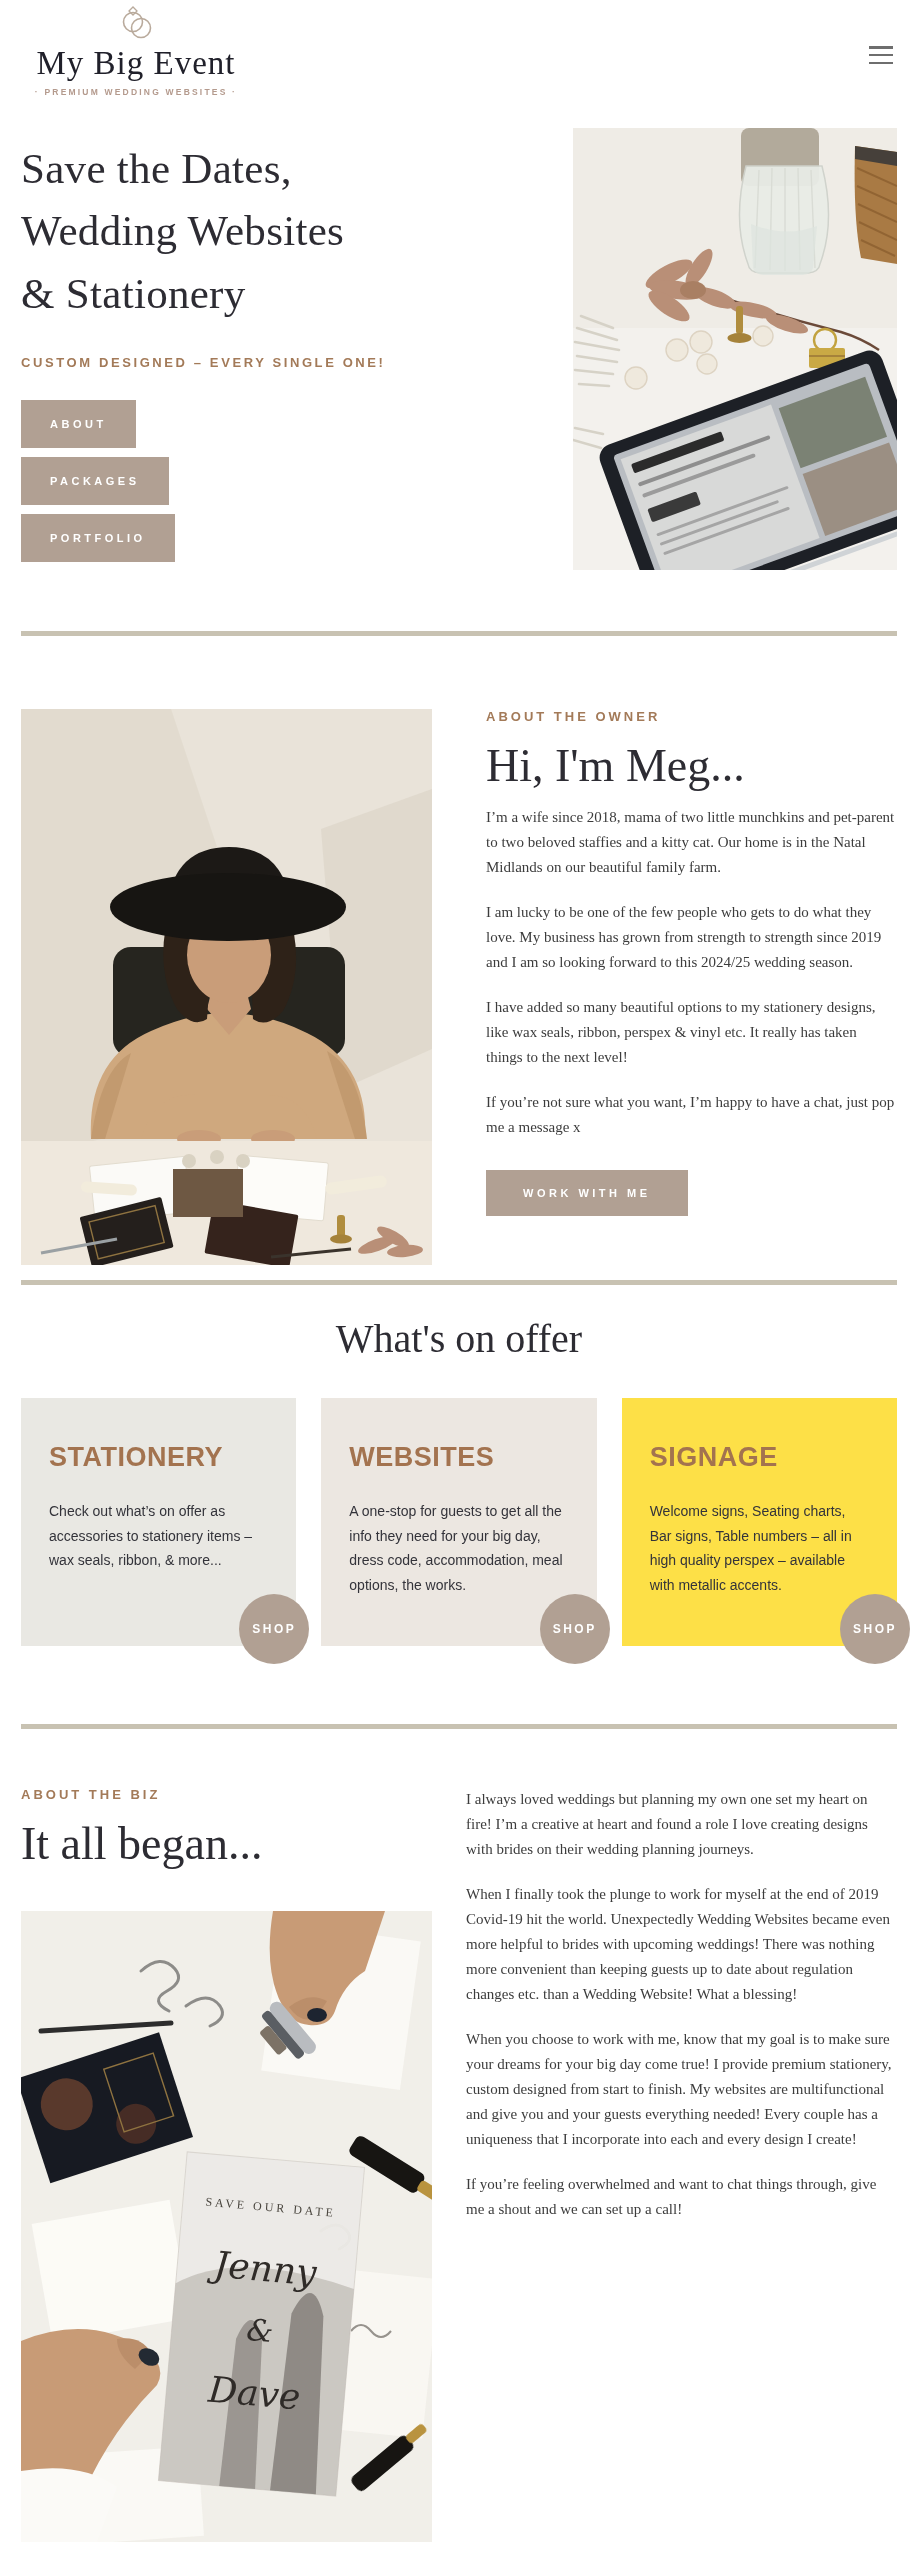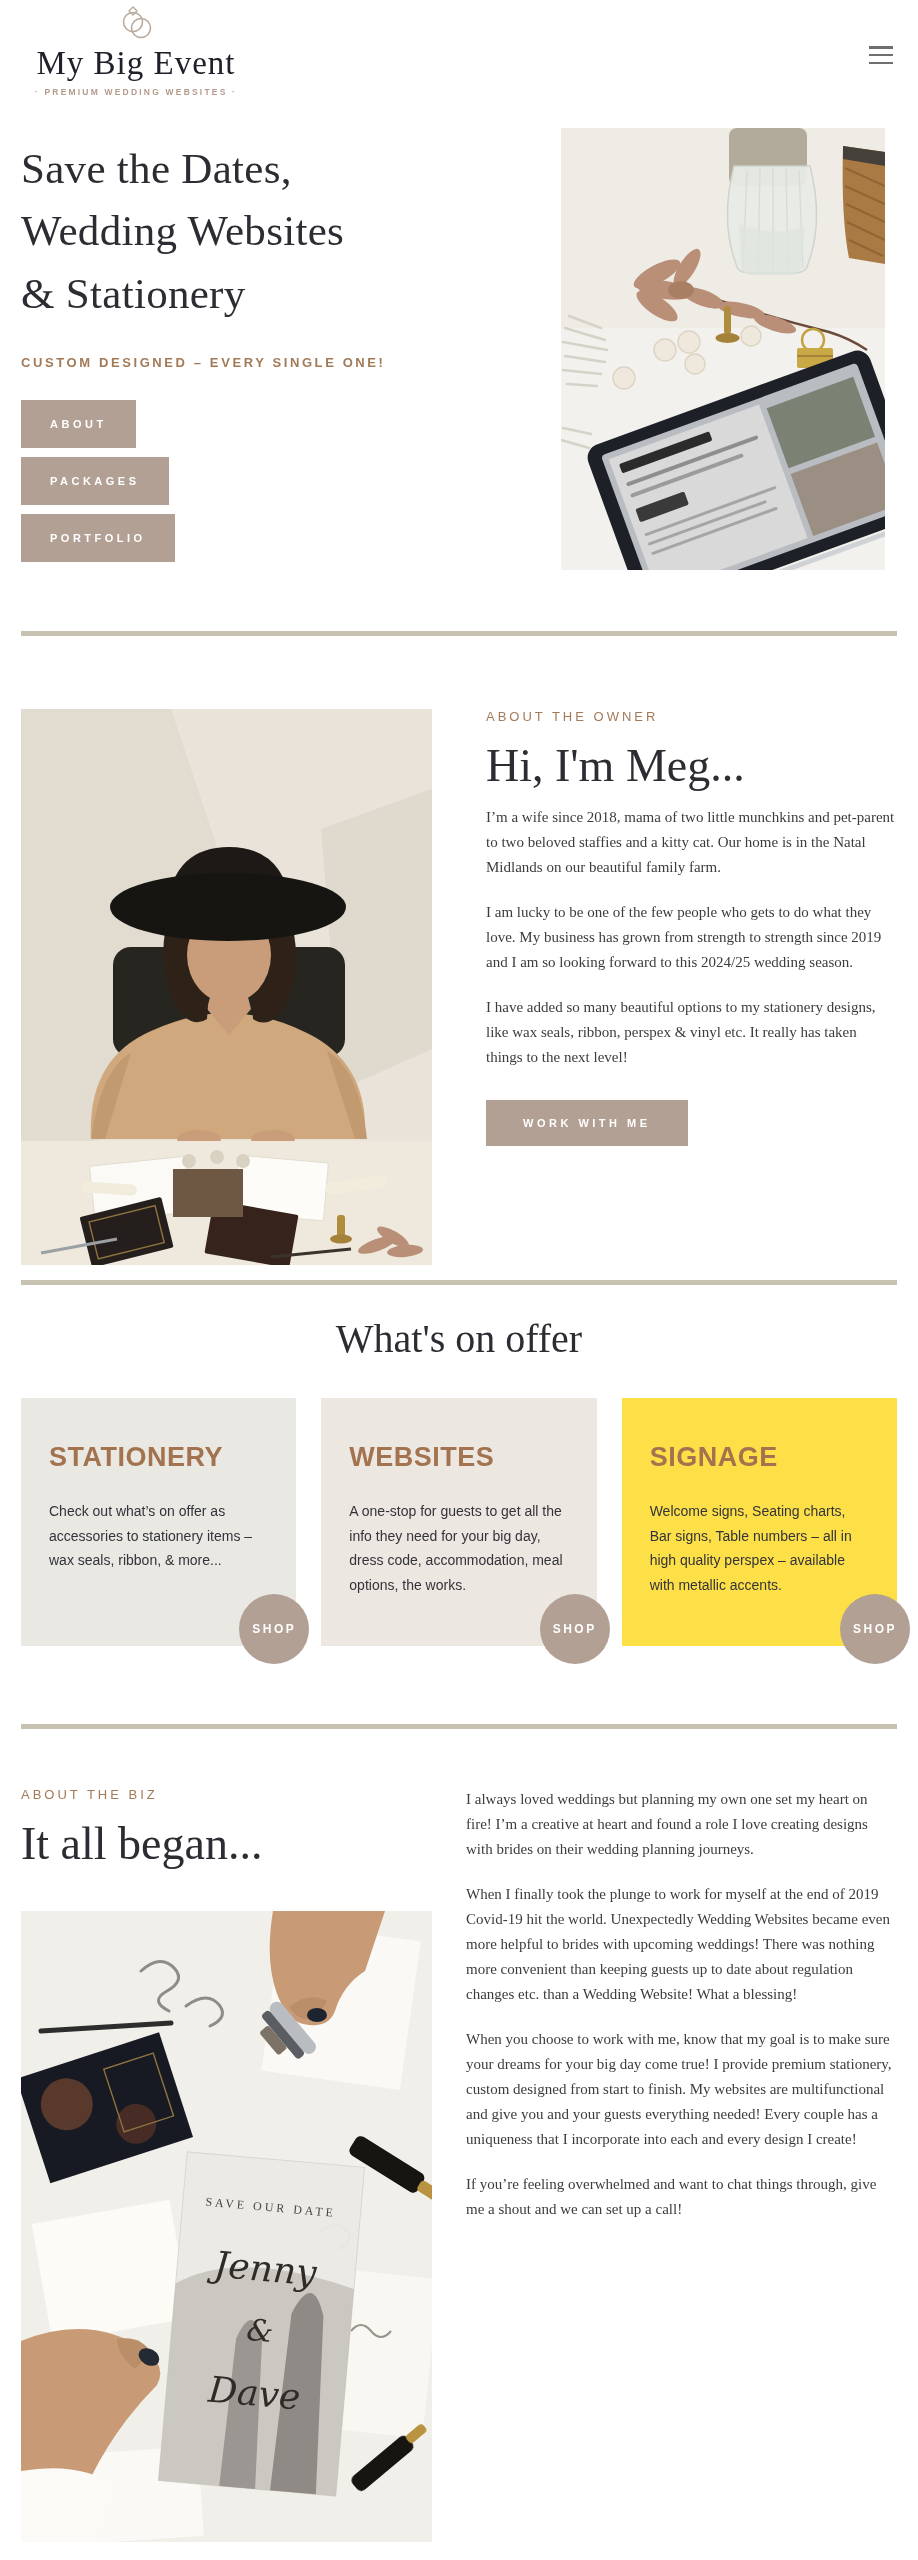--- a/index.html
+++ b/index.html
@@ -23,21 +23,21 @@
     margin-top:6px; font-size:8.5px; letter-spacing:2.2px;
     color:#b49a8d; font-weight:bold;
   }
   .menu-btn {
     position:absolute; right:4px; top:46px; width:24px; height:18px;
     display:flex; flex-direction:column; justify-content:space-between; cursor:pointer;
   }
   .menu-btn span { display:block; height:2.5px; background:#6e6e6e; }
 
   
-  .hero { display:flex; justify-content:flex-start; margin-top:16px; }
+  .hero { display:flex; justify-content:space-between; margin-top:16px; }
   .hero-left { width:540px; padding-top:10px; }
   h1.hero-title {
     font-family:"Liberation Serif", serif; font-weight:400;
     font-size:43px; line-height:1.45; color:#2d2c33; letter-spacing:0.3px;
   }
   .hero-sub {
     margin-top:30px; font-size:13px; font-weight:bold;
     letter-spacing:2.6px; color:#a37a58;
   }
   .hero-btns { margin-top:30px; }
@@ -55,21 +55,21 @@
   
   .divider { height:5px; background:#c8c2b2; }
   .divider.d1 { margin-top:60px; }
   .divider.d2 { margin-top:15px; }
   .divider.d3 { margin-top:78px; }
 
   
   .owner { display:grid; grid-template-columns:411px 1fr; gap:54px; margin-top:73px; }
   .owner-photo { width:411px; height:556px; overflow:hidden; background:#e9e3d9; }
   .eyebrow {
-    font-size:13px; font-weight:normal; letter-spacing:3px; color:#a37a58;
+    font-size:13px; font-weight:bold; letter-spacing:3px; color:#a37a58;
   }
   h2.big-serif {
     font-family:"Liberation Serif", serif; font-weight:400;
     font-size:46px; color:#2d2c33; margin:16px 0 12px; line-height:1.15;
   }
   .owner-copy p, .biz-copy p {
     font-size:15px; line-height:25px; color:#3c3c3c; margin-bottom:20px;font-family:Liberation Serif, serif;
   }
   .work-btn {
     display:inline-block; margin-top:10px; background:#b1a093; color:#fff;
@@ -292,20 +292,21 @@
         <line x1="250" y1="548" x2="330" y2="540" stroke="#3a332c" stroke-width="3"></line>
       </svg>
     </div>
 
     <div class="owner-copy">
       <div class="eyebrow">ABOUT THE OWNER</div>
       <h2 class="big-serif">Hi, I'm Meg...</h2>
       <p>I’m a wife since 2018, mama of two little munchkins and pet-parent to two beloved staffies and a kitty cat. Our home is in the Natal Midlands on our beautiful family farm.</p>
       <p>I am lucky to be one of the few people who gets to do what they love. My business has grown from strength to strength since 2019 and I am so looking forward to this 2024/25 wedding season.</p>
       <p>I have added so many beautiful options to my stationery designs, like wax seals, ribbon, perspex &amp; vinyl etc. It really has taken things to the next level!</p>
+      <p>If you’re not sure what you want, I’m happy to have a chat, just pop me a message x</p>
       <button class="work-btn">WORK WITH ME</button>
     </div>
   </section>
 
   <div class="divider d2"></div>
 
   <section>
     <h2 class="offer-title">What's on offer</h2>
     <div class="cards">
 

